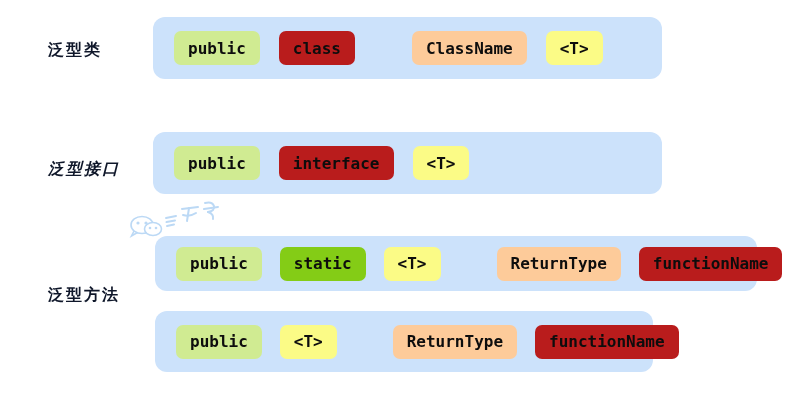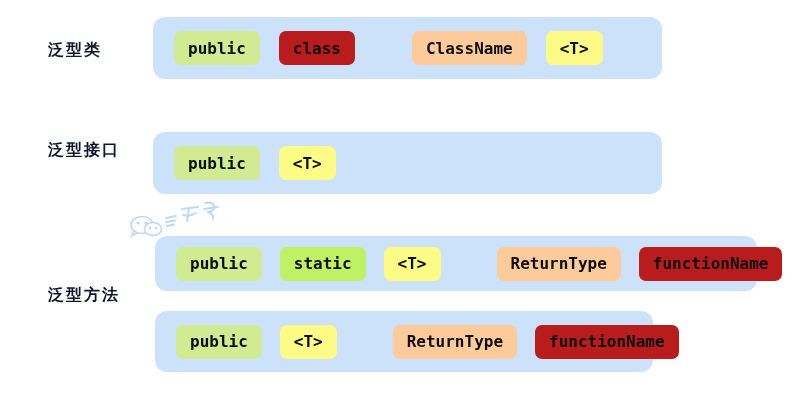--- a/index.html
+++ b/index.html
@@ -49,25 +49,25 @@
     color: #0d0d0d;
     white-space: nowrap;
     letter-spacing: 0px;
     height: 34px;
     padding: 0 14px;
   }
   .chip.green   { background: #d0eb92; }
   .chip.pink    { background: #b91c1c; }
   .chip.orange  { background: #fdcb9a; margin-left: 38px; }
   .chip.yellow  { background: #fbfb86; }
-  .chip.grey    { background: #bef264; }
+  .chip.grey    { background: #84cc16; }
 
   
   #label-class     { left: 48px;  top: 40px;  }
-  #label-interface { left: 48px;  top: 140px; }
+  #label-interface { left: 48px;  top: 159px; font-style: italic; }
   #label-method    { left: 48px;  top: 285px; }
 
   #panel-class     { left: 153px; top: 17px;  width: 509px; height: 62px;  padding-left: 21px; gap: 19px; }
   #panel-interface { left: 153px; top: 132px; width: 509px; height: 62px;  padding-left: 21px; gap: 19px; }
   #panel-method-1  { left: 155px; top: 236px; width: 602px; height: 55px;  padding-left: 21px; gap: 18px; }
   #panel-method-2  { left: 155px; top: 311px; width: 498px; height: 61px;  padding-left: 21px; gap: 18px; }
 
   
   #watermark {
     position: absolute;
@@ -91,20 +91,21 @@
     <span class="chip green">public</span>
     <span class="chip pink">class</span>
     <span class="chip orange">ClassName</span>
     <span class="chip yellow">&lt;T&gt;</span>
   </div>
 
   <div class="row-label" id="label-interface">泛型接口</div>
 
   <div class="panel" id="panel-interface">
     <span class="chip green">public</span>
+    <span class="chip pink">interface</span>
     <span class="chip yellow">&lt;T&gt;</span>
   </div>
 
   <div id="watermark">
     <svg width="104" height="42" viewBox="0 0 104 42" xmlns="http://www.w3.org/2000/svg">
       <g fill="none" stroke="#bcd9f5" stroke-width="1.6">
         <ellipse cx="16" cy="26" rx="11" ry="8.5"></ellipse>
         <path d="M8 32 L5.5 37 L11.5 33.5"></path>
         <ellipse cx="27" cy="30" rx="8.5" ry="6.5" fill="#ffffff"></ellipse>
       </g>

